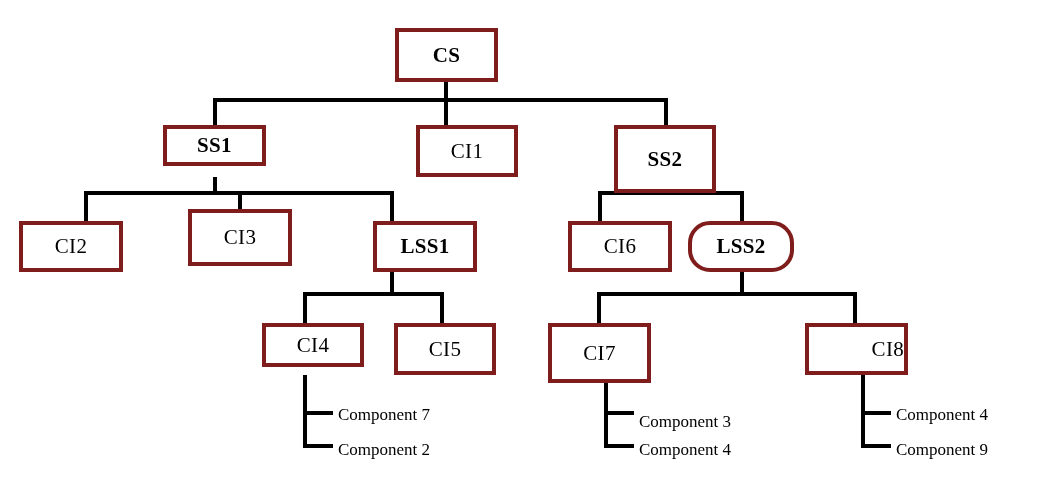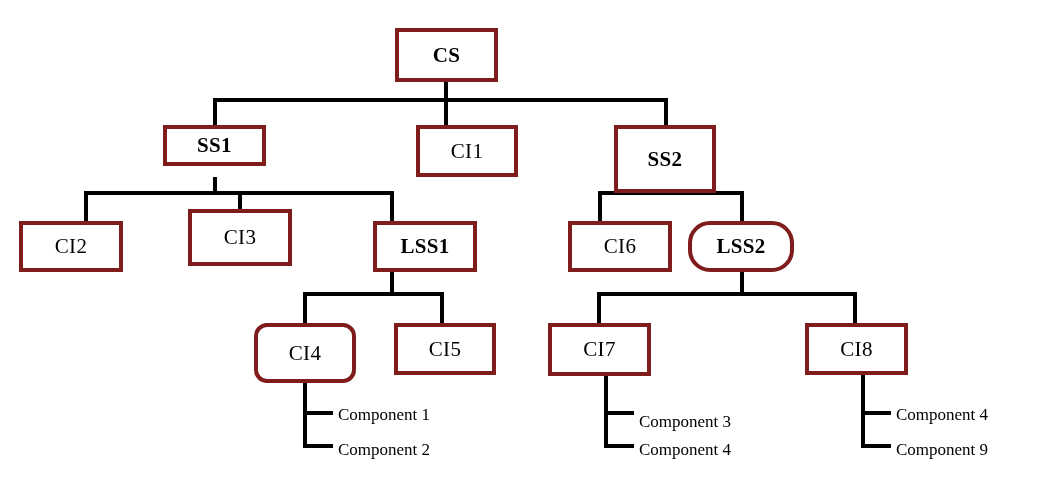--- a/index.html
+++ b/index.html
@@ -109,34 +109,34 @@
       </div>
       <div class="node bold" style="left: 342px; top: 221px; width: 104px; height: 51px; margin-left: 31px;">
         <span class="node-label">LSS1</span>
       </div>
       <div class="node" style="left: 548px; top: 221px; width: 104px; height: 51px; margin-left: 20px;">
         <span class="node-label">CI6</span>
       </div>
       <div class="node bold" style="left: 688px; top: 221px; width: 106px; height: 51px; border-radius: 22px;">
         <span class="node-label">LSS2</span>
       </div>
-      <div class="node" style="left: 254px; top: 323px; width: 102px; height: 60px; border-radius: 13px;">
+      <div class="node" style="left: 262px; top: 323px; width: 102px; height: 44px;">
         <span class="node-label">CI4</span>
       </div>
       <div class="node" style="left: 394px; top: 323px; width: 102px; height: 52px;">
         <span class="node-label">CI5</span>
       </div>
-      <div class="node" style="left: 548px; top: 323px; width: 103px; height: 53px;">
+      <div class="node" style="left: 548px; top: 323px; width: 103px; height: 60px;">
         <span class="node-label">CI7</span>
       </div>
-      <div class="node" style="left: 805px; top: 323px; width: 103px; height: 52px;">
+      <div class="node" style="left: 805px; top: 323px; width: 103px; height: 52px; justify-content: flex-end;">
         <span class="node-label">CI8</span>
       </div>
     </div>
   <div id="leaf-layer">
-      <div class="leaf-label" style="left: 338px; top: 406px;">Component 1</div>
+      <div class="leaf-label" style="left: 338px; top: 406px;">Component 7</div>
       <div class="leaf-label" style="left: 338px; top: 441px;">Component 2</div>
       <div class="leaf-label" style="left: 639px; top: 406px; margin-top: 7px;">Component 3</div>
       <div class="leaf-label" style="left: 639px; top: 441px; text-align: center;">Component 4</div>
       <div class="leaf-label" style="left: 896px; top: 406px;">Component 4</div>
       <div class="leaf-label" style="left: 896px; top: 441px;">Component 9</div>
     </div>
 </div>
 
 </body></html>

